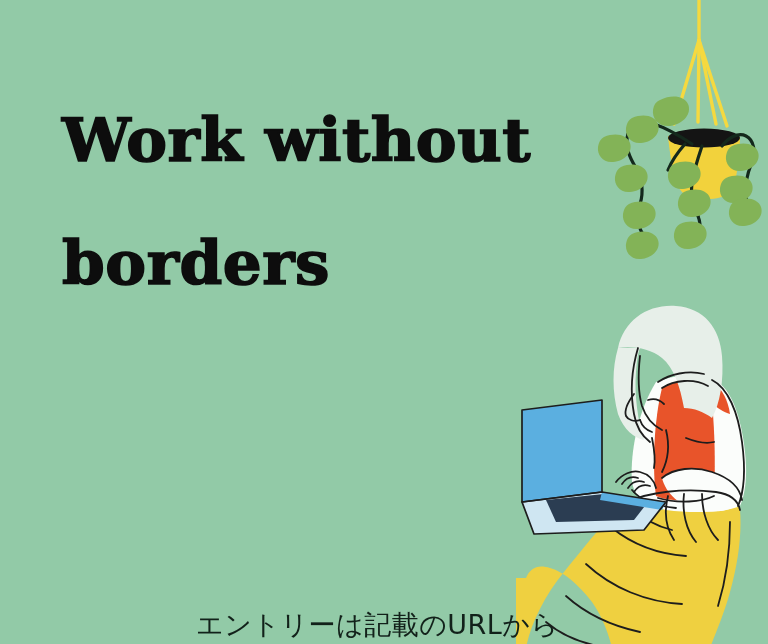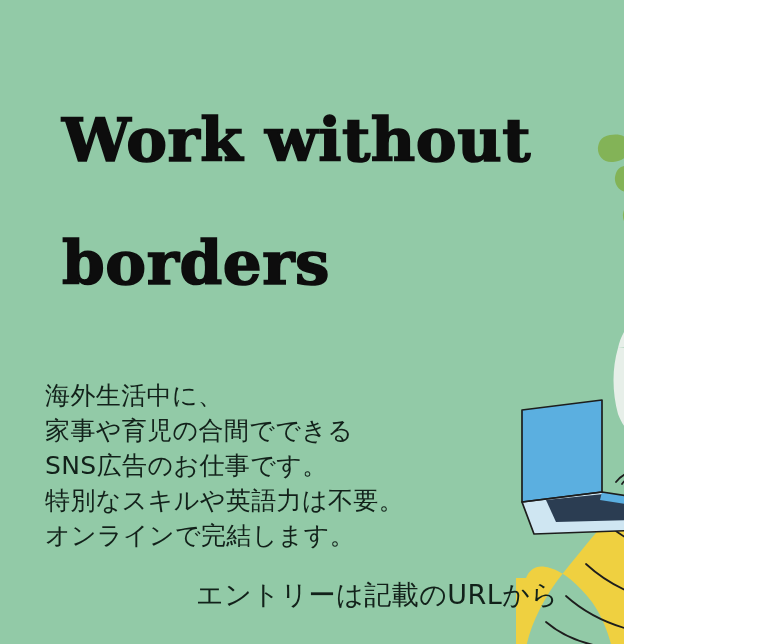--- a/index.html
+++ b/index.html
@@ -1,21 +1,21 @@
 <!DOCTYPE html>
 <html><head>
 <meta charset="utf-8">
 <style>
   html,body{margin:0;padding:0;}
   body{
     width:768px;height:644px;overflow:hidden;
     font-family:"Liberation Sans","DejaVu Sans",sans-serif;
   }
   #poster{
-    position:relative;width:624px;height:644px;
+    position:relative;width:768px;height:644px;
     background:#92caa7;overflow:hidden;
   }
 
   
   #headline{
     position:absolute;left:62px;top:52px;width:520px;
     font-family:"DejaVu Serif","Liberation Serif",serif;
     font-weight:700;
     font-size:60px;
     line-height:0.98;
@@ -51,21 +51,21 @@
     font-size:25px;
     font-weight:400;
     line-height:1.40;
     letter-spacing:0.4px;
     color:#12211a;
   }
   #bodycopy .body-line{display:block;white-space:nowrap;}
 
   
   #cta{
-    position:absolute;left:196px;top:577px;
+    position:absolute;left:196px;top:607px;
     font-family:"DejaVu Sans","Liberation Sans",sans-serif;
     font-size:27px;
     font-weight:400;
     letter-spacing:0.5px;
     color:#12211a;
     white-space:nowrap;
   }
 
   
   .art{position:absolute;}
@@ -201,23 +201,16 @@
       </g>
     </g>
   </svg>
 
   <div id="headline">
     <span class="hl-line">Work without</span>
     <span class="hl-line">borders</span>
   </div>
 
 
-  <div id="bodycopy">
-    <span class="body-line">海外生活中に、</span>
-    <span class="body-line">家事や育児の合間でできる</span>
-    <span class="body-line">SNS広告のお仕事です。</span>
-    <span class="body-line">特別なスキルや英語力は不要。</span>
-    <span class="body-line">オンラインで完結します。</span>
-  </div>
 
   <div id="cta">エントリーは記載のURLから</div>
 
 </div>
 
 </body></html>

